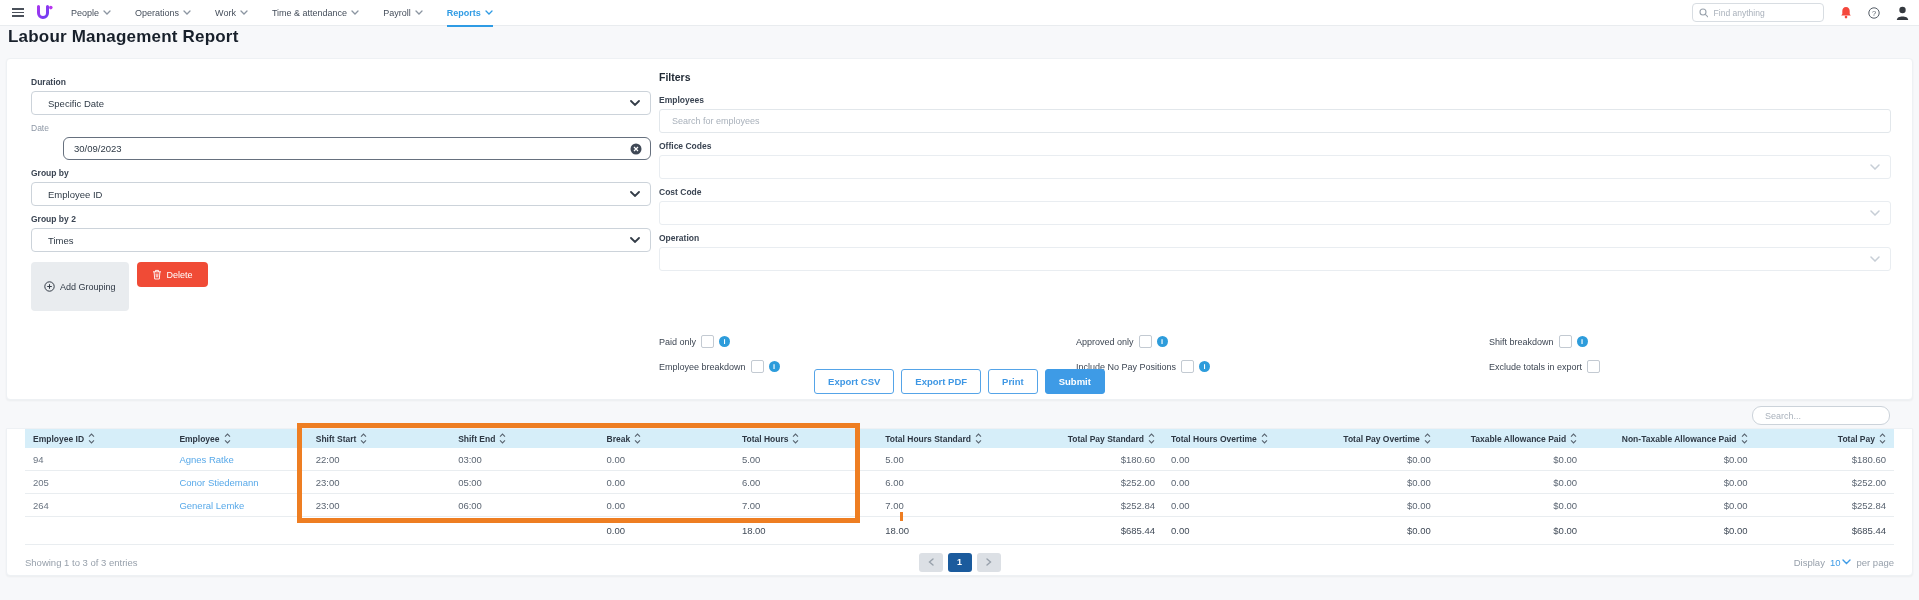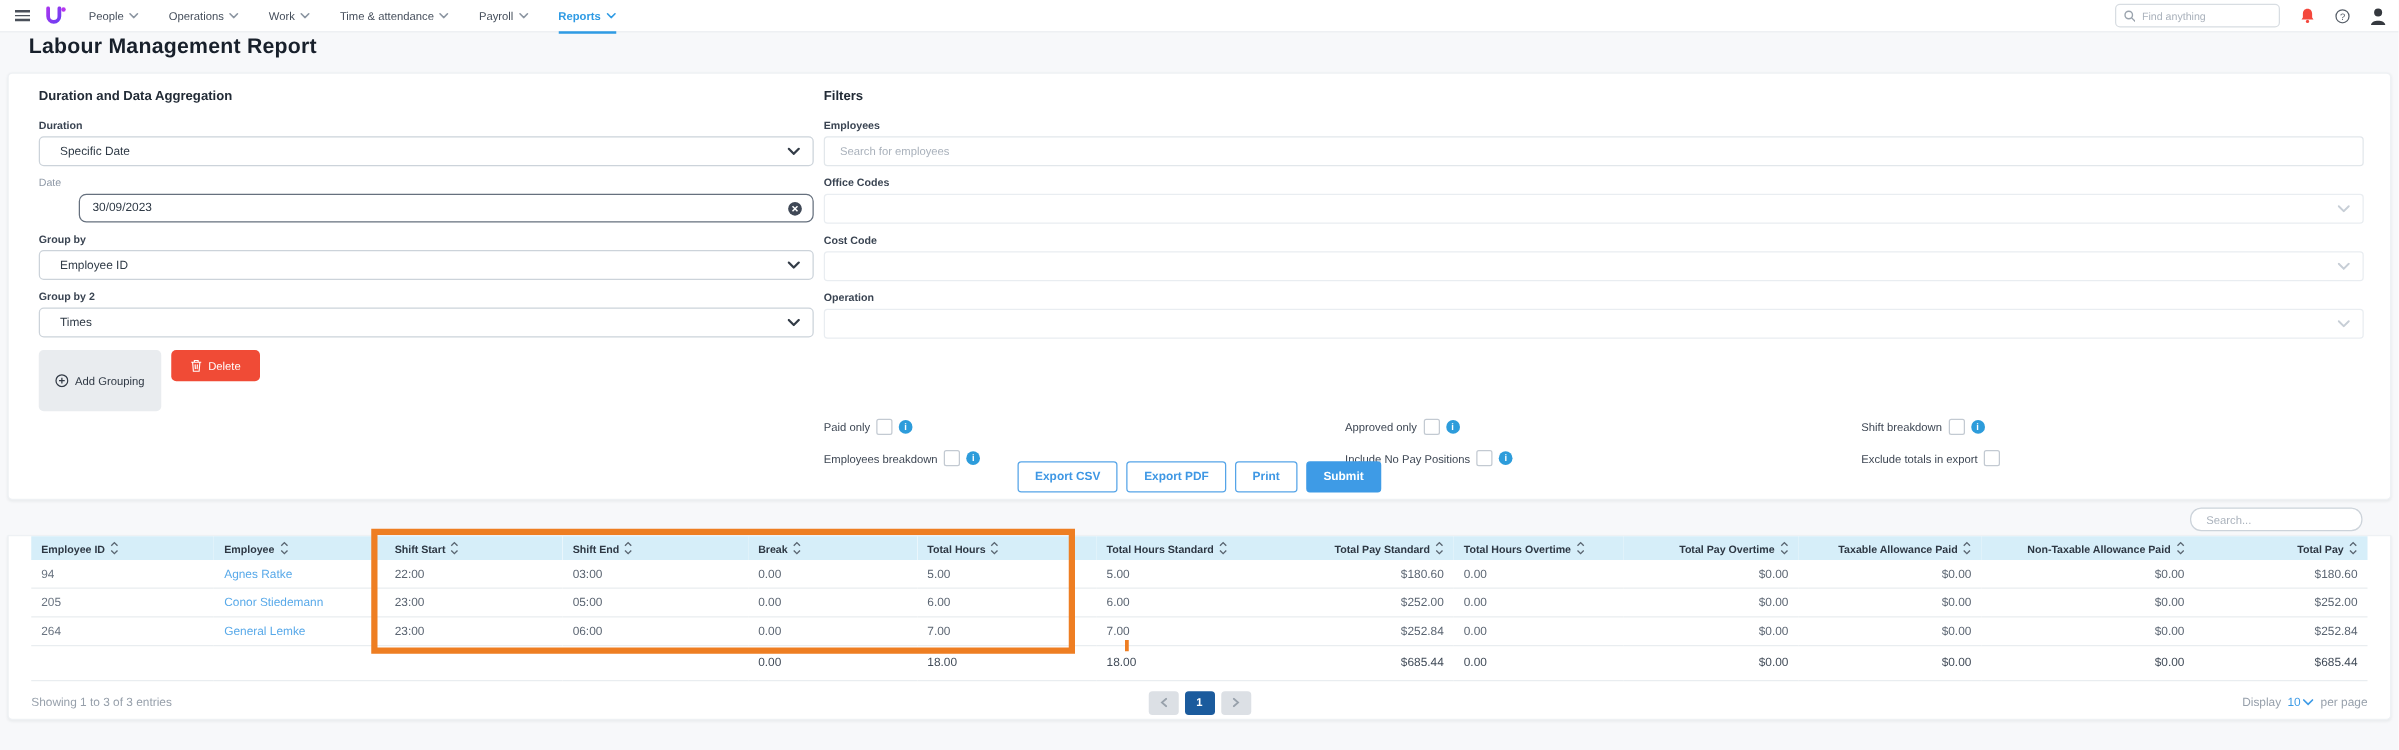--- a/index.html
+++ b/index.html
@@ -14,21 +14,21 @@
   .nav-menu{display:flex;align-items:center;gap:24px;height:26px;}
   .nav-item{display:flex;align-items:center;gap:4px;font-size:9px;color:#454e5b;cursor:pointer;height:28px;box-sizing:border-box;border-bottom:2px solid transparent;padding-top:2px;white-space:nowrap;}
   .nav-item.active{color:#2f9be4;border-bottom-color:#2f9be4;font-weight:bold;justify-content:center;}
   .nav-right{margin-left:auto;display:flex;align-items:center;gap:16px;}
   .nav-search{width:118px;height:17px;border:1px solid #d8dde2;border-radius:4px;background:#fff;display:flex;align-items:center;padding:0 6px;gap:4px;}
   .nav-search input{border:0;outline:0;width:100%;font-size:8.5px;color:#454e5b;font-family:inherit;background:transparent;}
   .nav-search input::placeholder{color:#a9b1bb;}
   .icon-btn{display:flex;align-items:center;cursor:pointer;}
 
   
-  .page-title{position:absolute;left:23px;top:27px;font-size:17px;font-weight:bold;color:#18202b;letter-spacing:.2px;}
+  .page-title{position:absolute;left:8px;top:27px;font-size:17px;font-weight:bold;color:#18202b;letter-spacing:.2px;}
 
   
   .card{position:absolute;background:#fff;border:1px solid #eef1f4;box-shadow:0 1px 2px rgba(27,33,44,.05);border-radius:4px;box-sizing:border-box;}
   .form-card{left:6px;top:58px;width:1907px;height:342px;}
   .col-left{position:absolute;left:24px;top:10px;width:620px;}
   .col-right{position:absolute;left:652px;top:10px;width:1232px;}
   .section-title{font-size:10.5px;font-weight:bold;color:#222b36;margin:2px 0 12px 0;}
   .lbl{font-size:8.5px;font-weight:bold;color:#3a4452;margin:8px 0 4px 0;}
   .lbl.light{color:#8e98a6;font-weight:normal;}
   .select{height:22px;border:1px solid #ccd3da;border-radius:4px;background:#fff;display:flex;align-items:center;justify-content:space-between;padding:0 10px 0 16px;font-size:9.5px;color:#2f3a46;cursor:pointer;}
@@ -162,21 +162,20 @@
           </svg>
       </span>
     </div>
   </div>
 
   <div class="page-title">Labour Management Report</div>
 
   <div class="card form-card">
 
     <div class="col-left">
-      <div class="section-title">Duration and Data Aggregation</div>
 
       <div class="lbl">Duration</div>
       <div class="select">
         <span>Specific Date</span>
         <svg width="10" height="6">
             <path d="M1 1 L5 5 L9 1" stroke="#333c47" stroke-width="1.8" fill="none" stroke-linecap="round"></path>
           </svg>
       </div>
 
       <div class="lbl light">Date</div>
@@ -263,21 +262,21 @@
             <span>Approved only</span>
             <span class="cb-box"></span>
             <span class="info-ic">i</span>
           </div>
           <div class="cb-item">
             <span>Shift breakdown</span>
             <span class="cb-box"></span>
             <span class="info-ic">i</span>
           </div>
           <div class="cb-item">
-            <span>Employees breakdown</span>
+            <span>Employee breakdown</span>
             <span class="cb-box"></span>
             <span class="info-ic">i</span>
           </div>
           <div class="cb-item">
             <span>Include No Pay Positions</span>
             <span class="cb-box"></span>
             <span class="info-ic">i</span>
           </div>
           <div class="cb-item">
             <span>Exclude totals in export</span>

